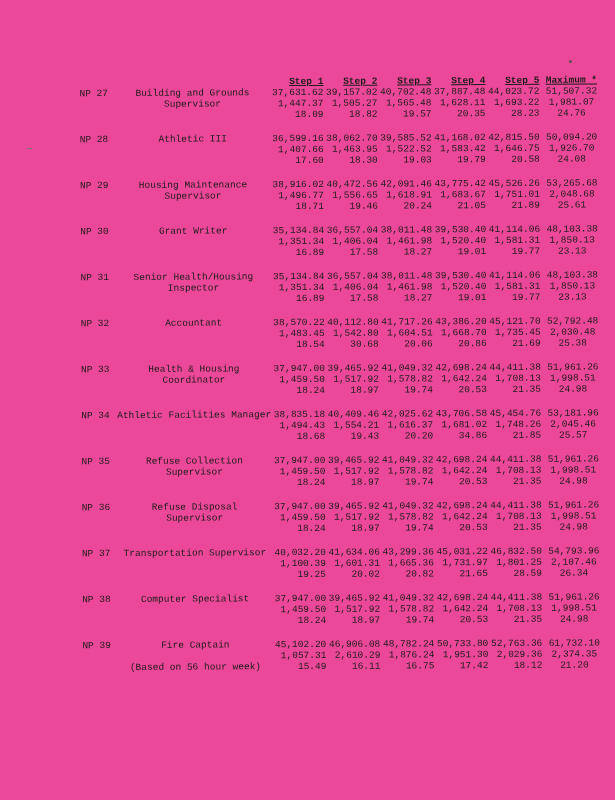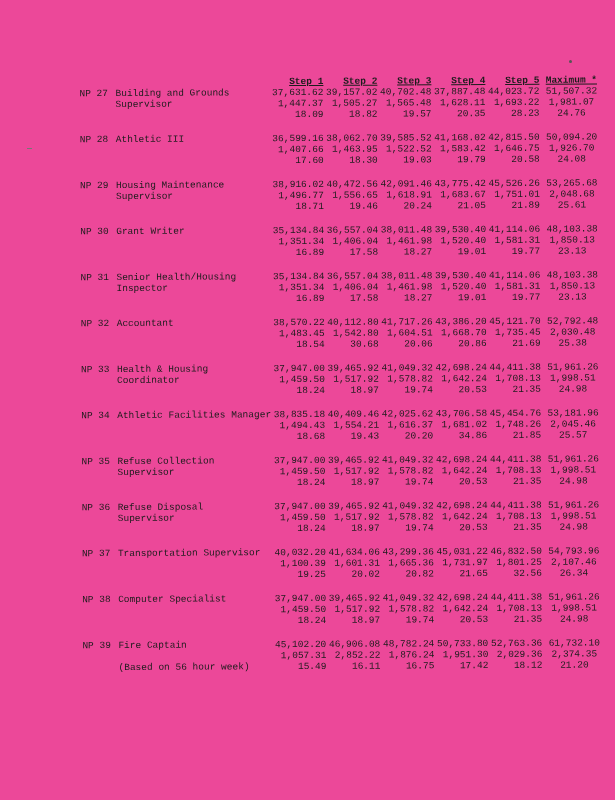--- a/index.html
+++ b/index.html
@@ -33,21 +33,21 @@
   }
   table.salary th, table.salary td {
     padding: 0;
     font-size: 9.5px;
     line-height: 11px;
     white-space: nowrap;
     vertical-align: top;
     font-weight: normal;
   }
   th.code, td.code { width: 36px; text-align: left; margin-top: 40px; }
-  th.title, td.title { width: 106px; text-align: left; margin-top: 7px; }
+  th.title, td.title { width: 106px; text-align: center; margin-top: 7px; }
   th.num, td.num { width: 54px; text-align: right; }
   th.num-max, td.num-max { width: 64px; text-align: center; }
   thead th { padding-bottom: 8px; text-align: center; }
   thead th .hdr {
     font-weight: bold;
     text-decoration: underline;
     font-size: 9.5px;
   }
   tr.group-start td { padding-top: 13px; }
   td.note { font-size: 9.5px; }
@@ -402,21 +402,21 @@
             <td class="num">1,801.25</td>
             <td class="num-max">2,107.46</td>
           </tr>
           <tr>
             <td class="code"></td>
             <td class="title"></td>
             <td class="num">19.25</td>
             <td class="num">20.02</td>
             <td class="num">20.82</td>
             <td class="num">21.65</td>
-            <td class="num">32.56</td>
+            <td class="num">28.59</td>
             <td class="num-max">26.34</td>
           </tr>
           <tr class="group-start">
             <td class="code">NP 38</td>
             <td class="title">Computer Specialist</td>
             <td class="num">37,947.00</td>
             <td class="num">39,465.92</td>
             <td class="num">41,049.32</td>
             <td class="num">42,698.24</td>
             <td class="num">44,411.38</td>
@@ -449,21 +449,21 @@
             <td class="num">46,906.08</td>
             <td class="num">48,782.24</td>
             <td class="num">50,733.80</td>
             <td class="num">52,763.36</td>
             <td class="num-max">61,732.10</td>
           </tr>
           <tr>
             <td class="code"></td>
             <td class="title"></td>
             <td class="num">1,057.31</td>
-            <td class="num">2,852.22</td>
+            <td class="num">2,610.29</td>
             <td class="num">1,876.24</td>
             <td class="num">1,951.30</td>
             <td class="num">2,029.36</td>
             <td class="num-max">2,374.35</td>
           </tr>
           <tr>
             <td class="code"></td>
             <td class="title note">(Based on 56 hour week)</td>
             <td class="num">15.49</td>
             <td class="num">16.11</td>

